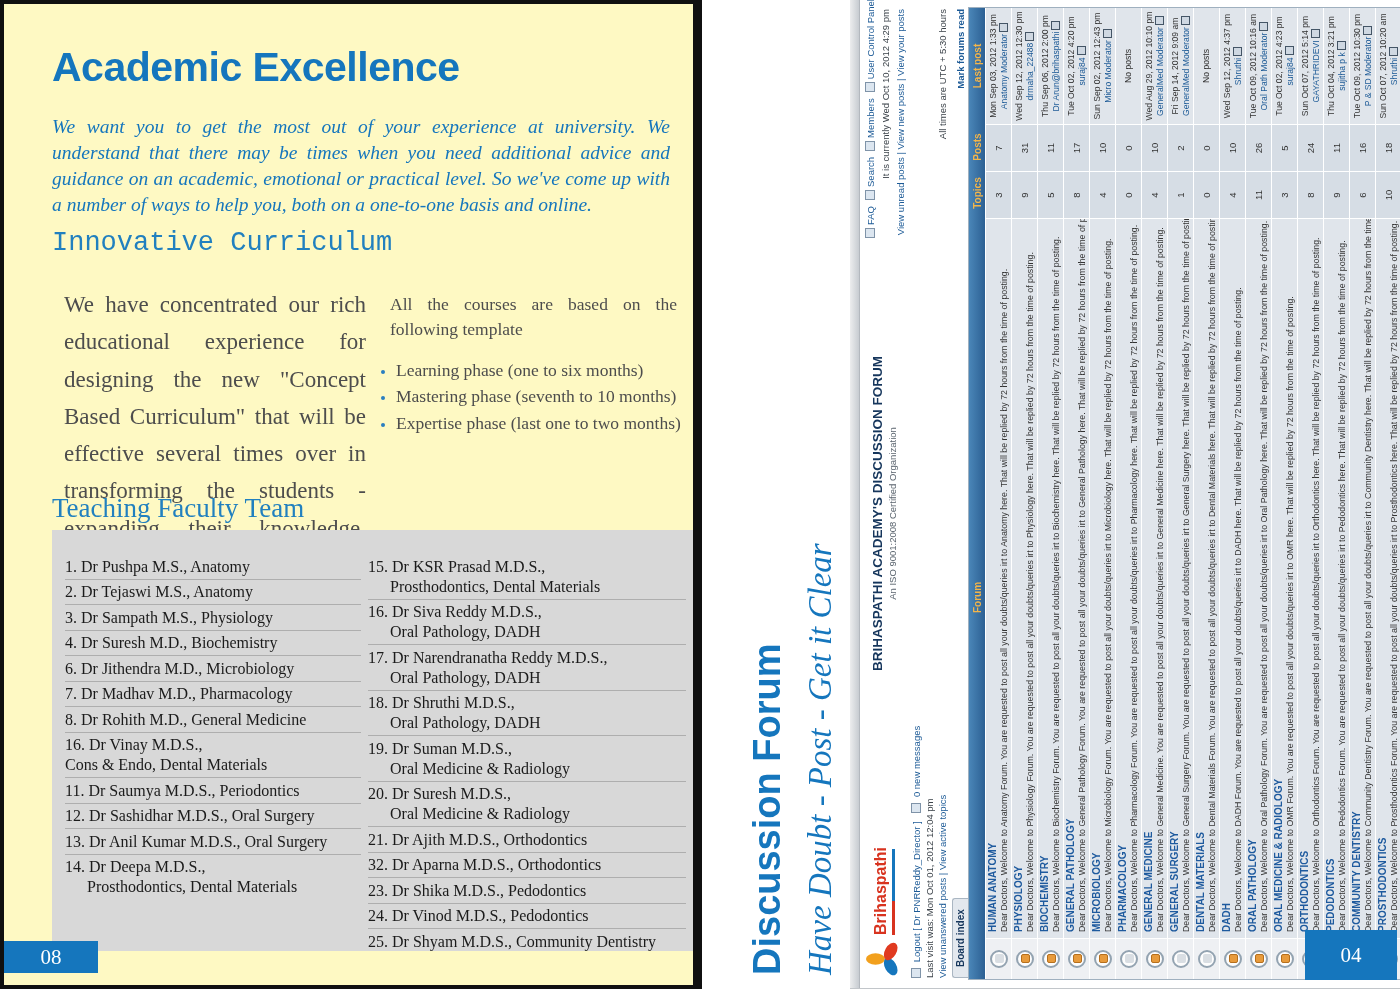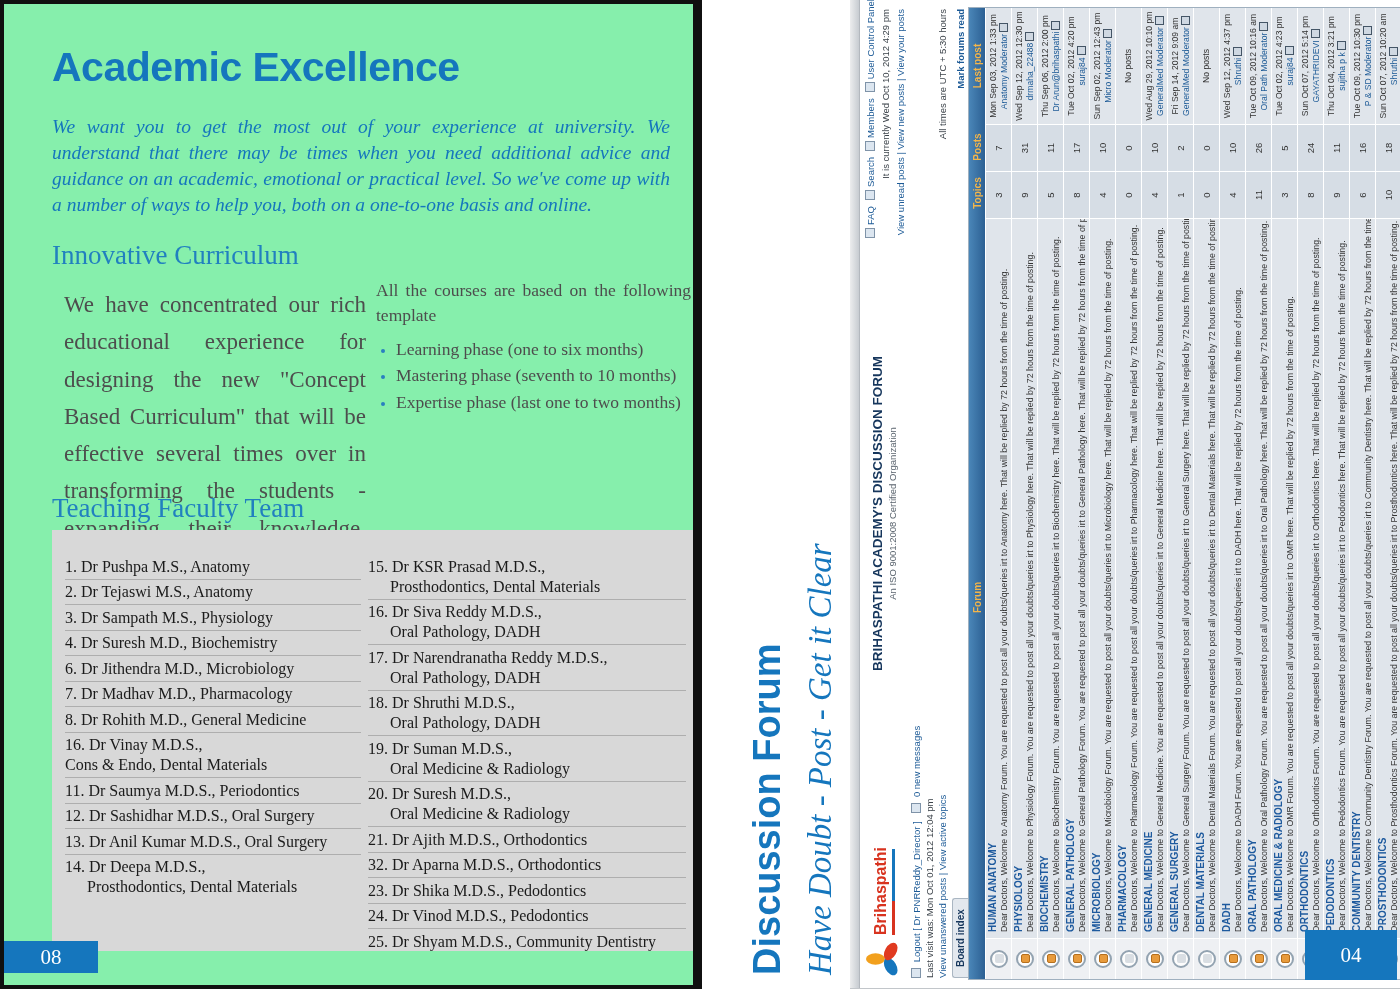--- a/index.html
+++ b/index.html
@@ -1,34 +1,34 @@
 <!DOCTYPE html>
 <html><head>
 <meta charset="utf-8">
 <style>
   html,body{margin:0;padding:0;}
   body{width:1400px;height:989px;position:relative;background:#ffffff;overflow:hidden;
        font-family:"Liberation Serif",serif;}
 
   
   #left-page{position:absolute;left:0;top:0;width:693px;height:989px;box-sizing:border-box;
-    background:#86efac;border-top:4px solid #101010;border-left:4px solid #101010;border-bottom:4px solid #101010;}
+    background:#fef9c3;border-top:4px solid #101010;border-left:4px solid #101010;border-bottom:4px solid #101010;}
   #gutter{position:absolute;left:693px;top:0;width:9px;height:989px;background:#101010;}
 
   .ae-title{position:absolute;left:48px;top:40px;margin:0;font-family:"Liberation Sans",sans-serif;
     font-weight:700;font-size:41px;color:#1576bd;letter-spacing:-0.5px;}
   .intro{position:absolute;left:48px;top:110px;width:618px;margin:0;font-style:italic;
     font-size:19.5px;line-height:1.34;color:#1576bd;text-align:justify;}
   .sec-h{position:absolute;margin:0;font-weight:500;font-size:27px;color:#2180bf;font-family:"Liberation Serif",serif;}
-  #h-curriculum{left:48px;top:236px;}
+  #h-curriculum{left:48px;top:224px;font-family:Liberation Mono, monospace;}
   #h-faculty{left:48px;top:489px;}
   .col-left{position:absolute;left:48px;top:270px;width:302px;margin:12px;font-size:23px;
     line-height:1.62;color:#4d4d4d;text-align:justify;}
   .col-right{position:absolute;left:372px;top:274px;width:315px;font-size:17.5px;color:#4d4d4d;}
-  .col-right p{margin:0;text-align:justify;line-height:1.45;}
+  .col-right p{margin:14px;text-align:justify;line-height:1.45;}
   #phases{margin:7px 0 0 0;padding-left:20px;}
   #phases li{line-height:1.52;}
   #phases li::marker{color:#2a7fc0;font-size:14px;}
 
   .faculty-box{position:absolute;left:48px;top:526px;width:644px;height:421px;background:#d8d8d8;}
   .fac-col{position:absolute;top:24px;}
   #faculty-left{left:13px;width:296px;}
   #faculty-right{left:316px;width:318px;}
   .fac-item{font-size:16px;line-height:1.25;color:#1b1b1b;padding:2.5px 0 2px;border-bottom:1px solid #aeaeae;}
   .fac-item:last-child{border-bottom:none;}

